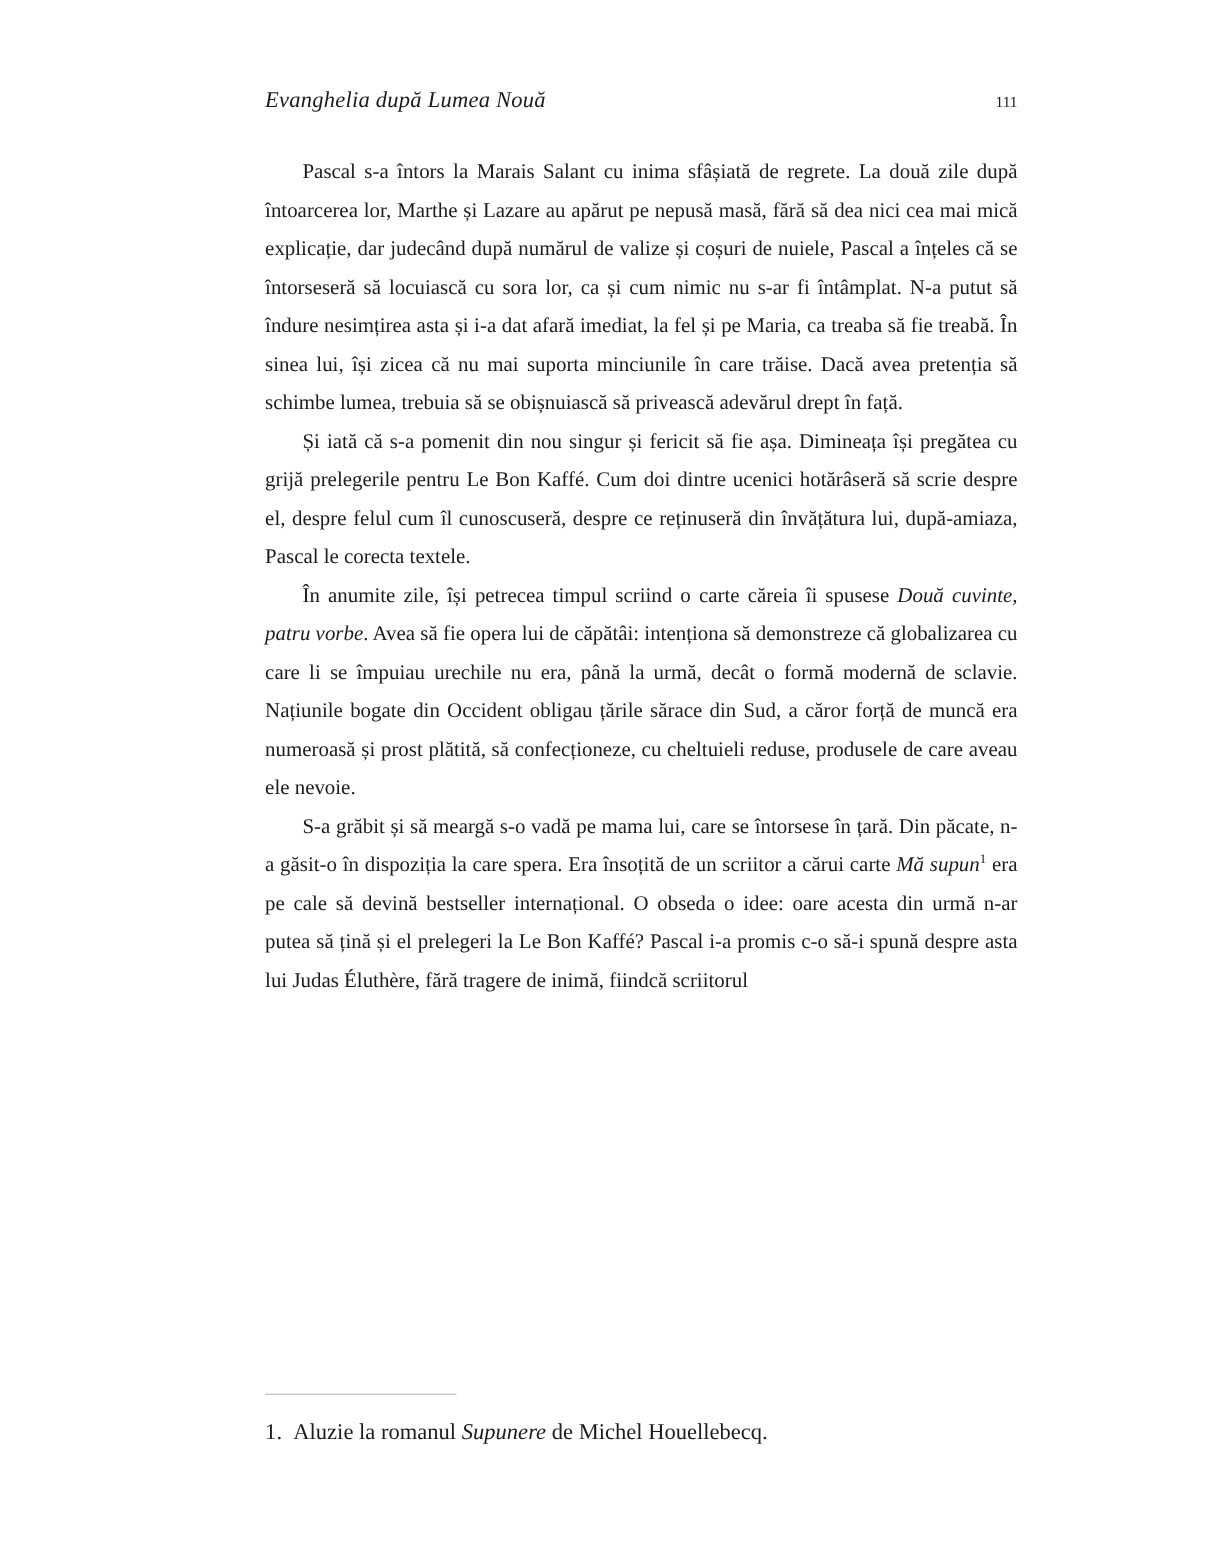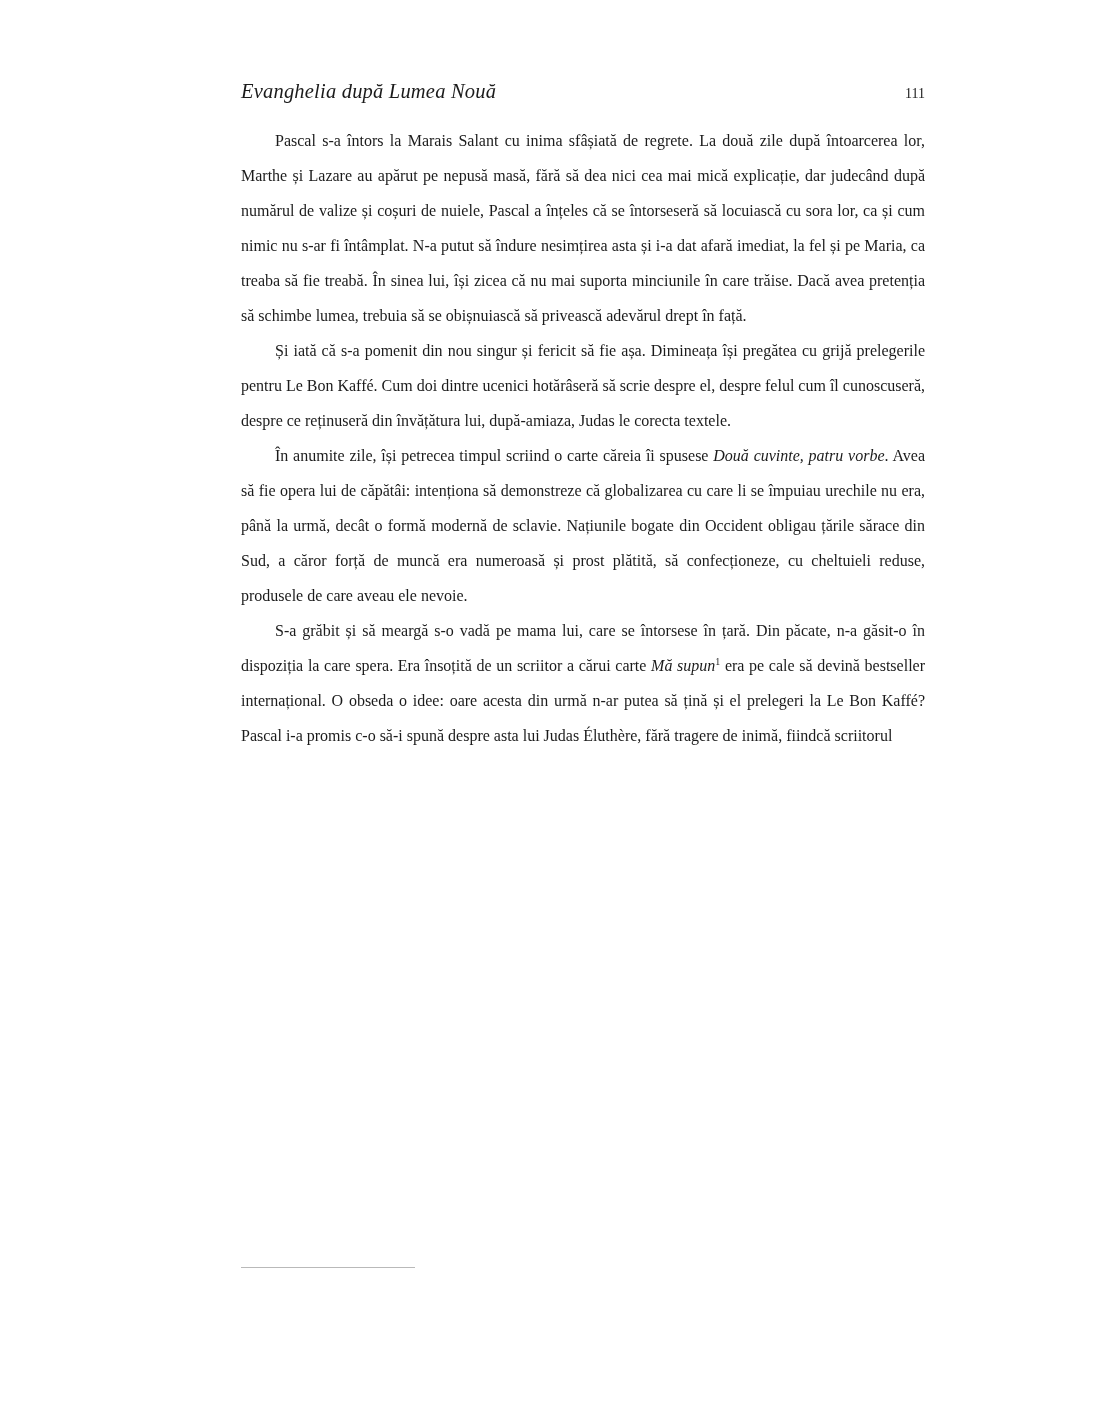--- a/index.html
+++ b/index.html
@@ -32,24 +32,24 @@
     font-style: italic;
     font-size: 20.5px;
     letter-spacing: 0.2px;
   }
   .page-number {
     font-size: 14px;
     font-style: normal;
   }
   .body-text {
     position: absolute;
-    top: 123px;
+    top: 139px;
     left: 209px;
     width: 684px;
-    font-size: 16px;
+    font-size: 19px;
     line-height: 35px;
     text-align: justify;
   }
   .body-text p {
     margin: 0;
     text-indent: 34px;
   }
   .italic { font-style: italic; }
   sup {
     font-size: 0.62em;
@@ -79,21 +79,22 @@
 
 <div class="page">
 
   <header class="page-header">
     <span class="running-title">Evanghelia după Lumea Nouă</span>
     <span class="page-number">111</span>
   </header>
 
   <main class="body-text">
       <p><span>Pascal s-a întors la Marais Salant cu inima sfâșiată de regrete. La două zile după întoarcerea lor, Marthe și Lazare au apărut pe nepusă masă, fără să dea nici cea mai mică explicație, dar judecând după numărul de valize și coșuri de nuiele, Pascal a înțeles că se întorseseră să locuiască cu sora lor, ca și cum nimic nu s-ar fi întâmplat. N-a putut să îndure nesimțirea asta și i-a dat afară imediat, la fel și pe Maria, ca treaba să fie treabă. În sinea lui, își zicea că nu mai suporta minciunile în care trăise. Dacă avea pretenția să schimbe lumea, trebuia să se obișnuiască să privească adevărul drept în față.</span></p>
-      <p><span>Și iată că s-a pomenit din nou singur și fericit să fie așa. Dimineața își pregătea cu grijă prelegerile pentru Le Bon Kaffé. Cum doi dintre ucenici hotărâseră să scrie despre el, despre felul cum îl cunoscuseră, despre ce reținuseră din învățătura lui, după-amiaza, Judas le corecta textele.</span></p>
+      <p><span>Și iată că s-a pomenit din nou singur și fericit să fie așa. Dimineața își pregătea cu grijă prelegerile pentru Le Bon Kaffé. Cum doi dintre ucenici hotărâseră să scrie despre el, despre felul cum îl cunoscuseră, despre ce reținuseră din învățătura lui, după-amiaza, Pascal le corecta textele.</span></p>
       <p><span>În anumite zile, își petrecea timpul scriind o carte căreia îi spusese </span><span class="italic">Două cuvinte, patru vorbe</span><span>. Avea să fie opera lui de căpătâi: intenționa să demonstreze că globalizarea cu care li se împuiau urechile nu era, până la urmă, decât o formă modernă de sclavie. Națiunile bogate din Occident obligau țările sărace din Sud, a căror forță de muncă era numeroasă și prost plătită, să confecționeze, cu cheltuieli reduse, produsele de care aveau ele nevoie.</span></p>
       <p><span>S-a grăbit și să meargă s-o vadă pe mama lui, care se întorsese în țară. Din păcate, n-a găsit-o în dispoziția la care spera. Era însoțită de un scriitor a cărui carte </span><span class="italic">Mă supun</span><sup>1</sup><span> era pe cale să devină bestseller internațional. O obseda o idee: oare acesta din urmă n-ar putea să țină și el prelegeri la Le Bon Kaffé? Pascal i-a promis c-o să-i spună despre asta lui Judas Éluthère, fără tragere de inimă, fiindcă scriitorul</span></p>
     </main>
 
   <div class="footnote-separator" style="background: rgb(185, 185, 185);"></div>
 
+  <div class="footnote"><span>1.&nbsp;&nbsp;Aluzie la romanul </span><span class="italic">Supunere</span><span> de Michel Houellebecq.</span></div>
 
 </div>
 
 </body></html>

